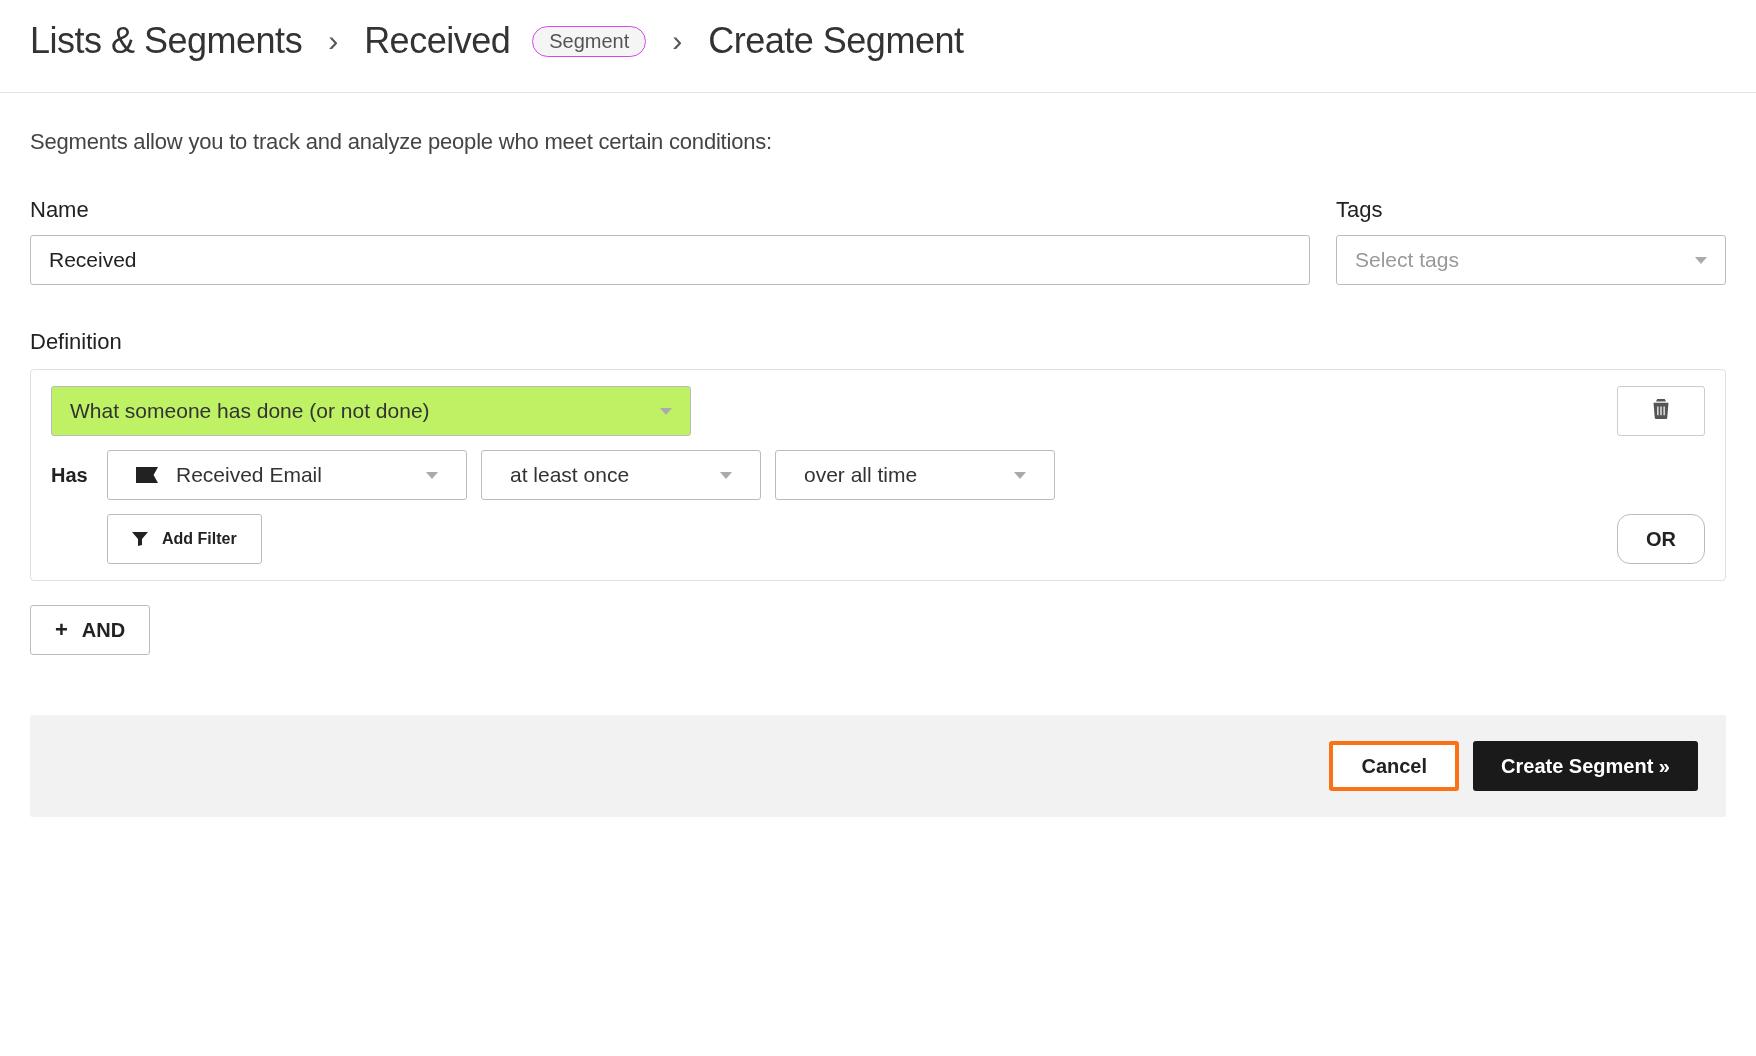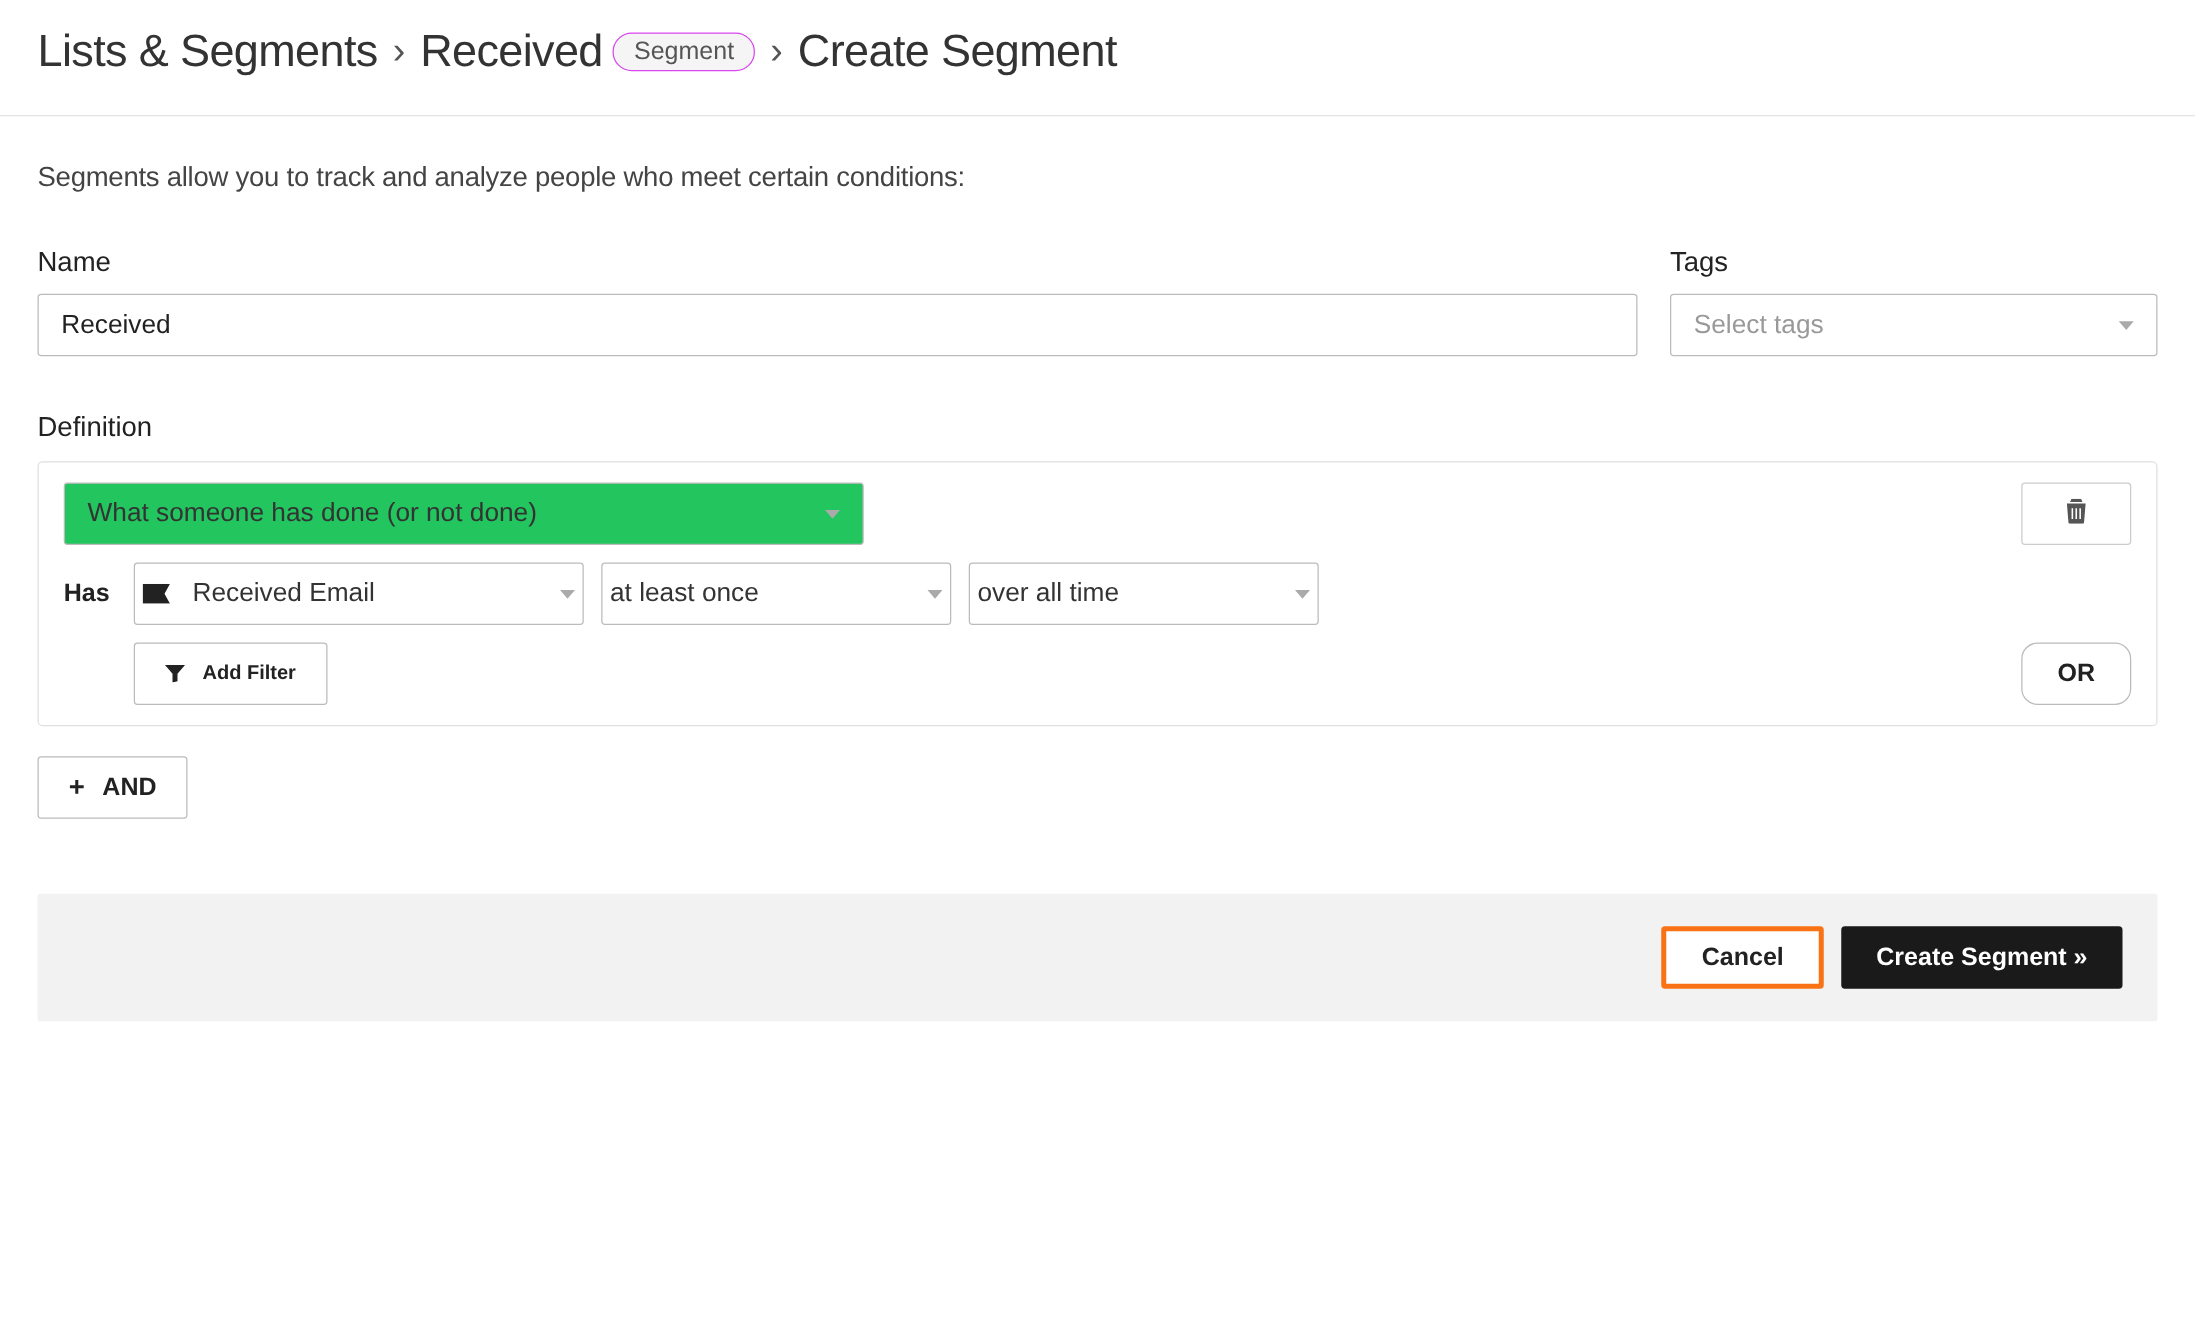--- a/index.html
+++ b/index.html
@@ -12,21 +12,21 @@
       background: #fff;
       color: #222;
       font-size: 16px;
     }
     .page {
       padding: 20px 30px 40px 30px;
     }
     .breadcrumb {
       display: flex;
       align-items: center;
-      gap: 12px;
+      gap: 26px;
       font-size: 36px;
       color: #333;
       padding-bottom: 30px;
     }
     .breadcrumb .sep {
       color: #555;
       font-size: 30px;
       font-weight: 400;
     }
     .breadcrumb-link {
@@ -137,21 +137,21 @@
     }
     .condition-select {
       width: 640px;
       height: 50px;
       border: 1px solid #bbb;
       border-radius: 3px;
       padding: 16px 18px;
       display: flex;
       align-items: center;
       justify-content: space-between;
-      background: #22c55e;
+      background: #bef264;
       cursor: pointer;
       font-size: 21px;
       color: #333;
     }
     .delete-btn {
       width: 88px;
       height: 50px;
       border: 1px solid #ccc;
       border-radius: 3px;
       background: #fff;
@@ -174,21 +174,21 @@
     .has-label {
       font-size: 20px;
       font-weight: 600;
       color: #222;
       width: 42px;
     }
     .small-select {
       height: 50px;
       border: 1px solid #bbb;
       border-radius: 3px;
-      padding: 0 6px;
+      padding: 0 28px;
       display: flex;
       align-items: center;
       justify-content: space-between;
       background: #fff;
       cursor: pointer;
       font-size: 21px;
       color: #333;
       gap: 20px;
     }
     .small-select.event {

